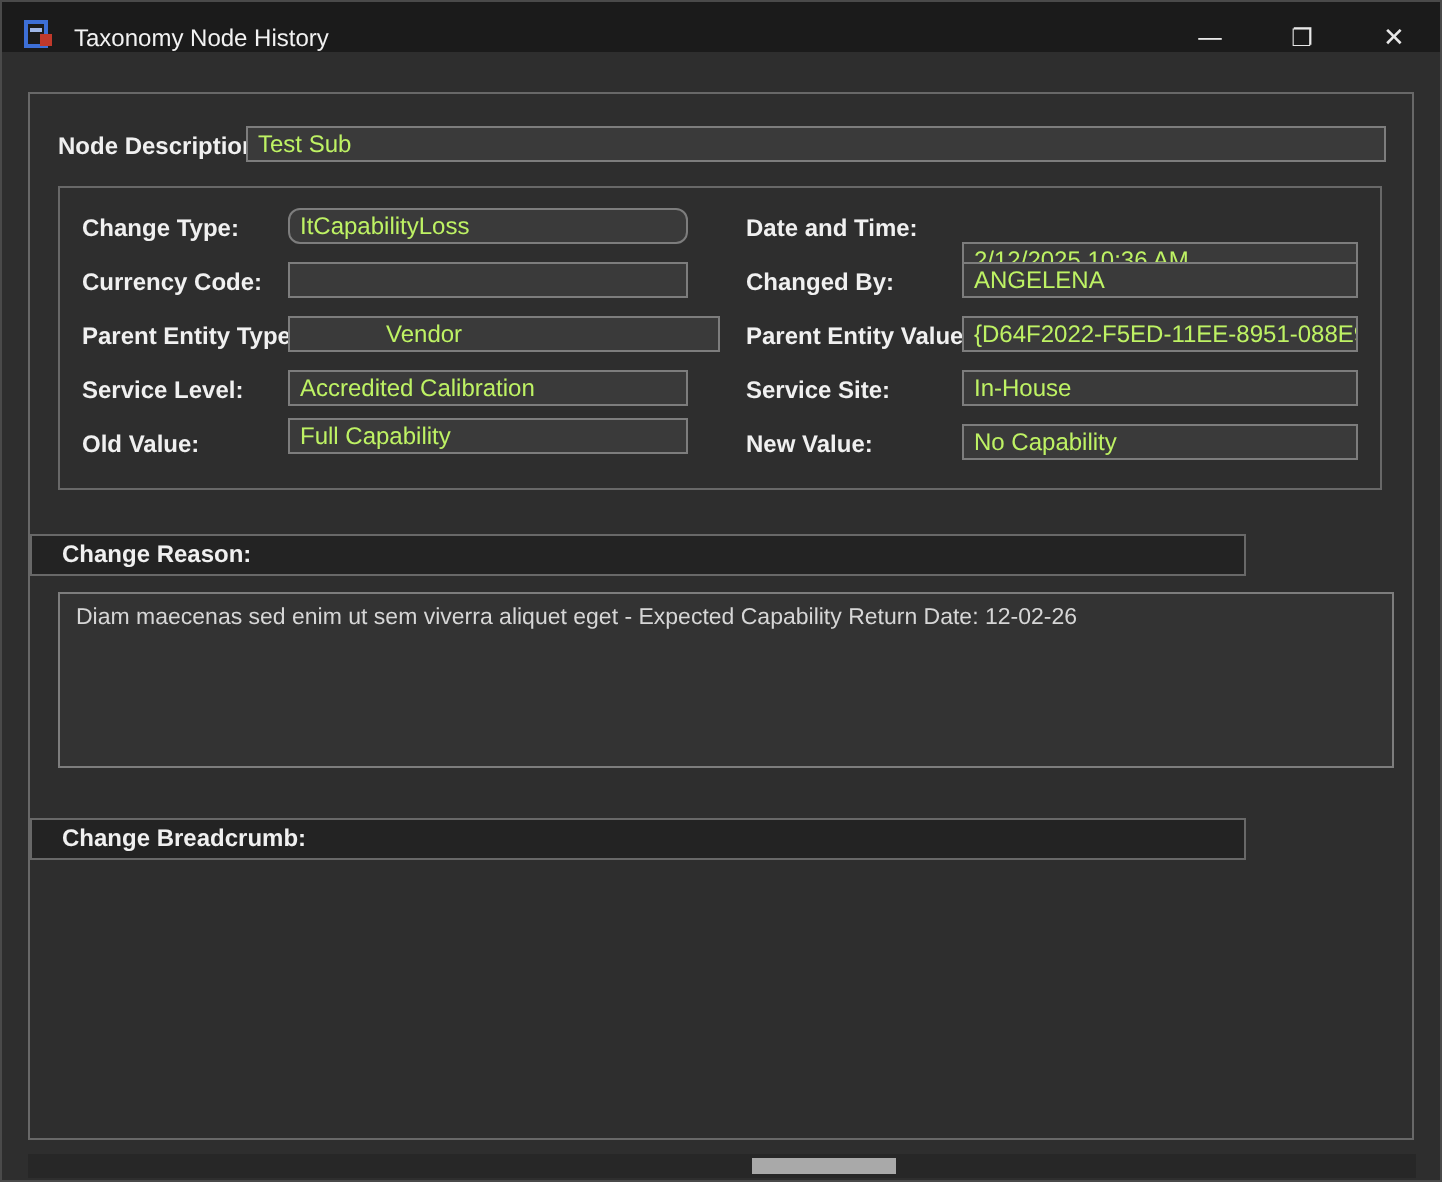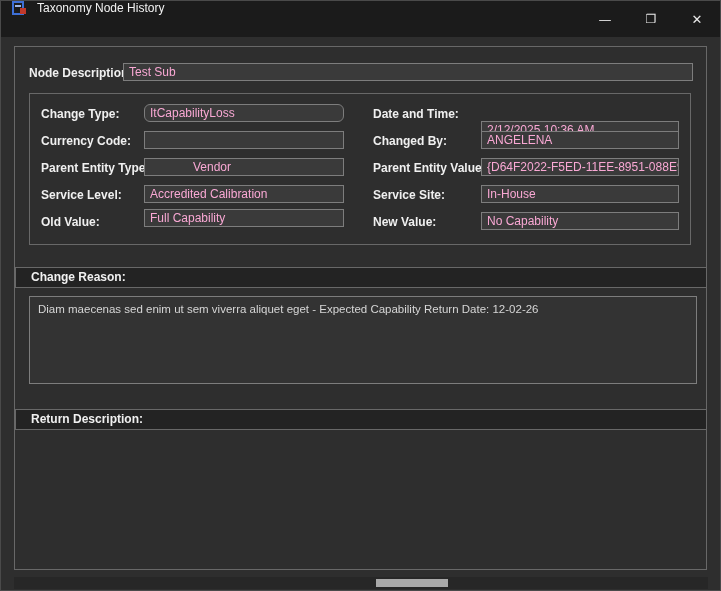--- a/index.html
+++ b/index.html
@@ -8,23 +8,23 @@
     width:721px; height:591px;
     background:#2e2e2e;
     border:1px solid #4a4a4a;
     box-sizing:border-box;
     font-family:"Liberation Sans", sans-serif;
     color:#e8e8e8;
     overflow:hidden;
   }
   
   .titlebar {
-    position:absolute; left:0; top:0; width:100%; height:36px;
+    position:absolute; left:0; top:0; width:100%; height:25px;
     background:#1b1b1b;
-    display:flex; align-items:flex-start;
+    display:flex; align-items:flex-end;
   }
   .app-icon { width:16px; height:16px; margin-left:11px; flex:0 0 auto; }
   .title-text {
     margin-left:9px; font-size:12px; color:#f2f2f2;
     white-space:nowrap;
   }
   .win-controls {
     position:absolute; right:0; top:0; height:36px; display:flex;
   }
   .win-btn {
@@ -36,30 +36,30 @@
   .win-btn.max { font-size:12px; }
   
   .content-panel {
     position:absolute; left:13px; top:45px; width:693px; height:524px;
     border:1px solid #686868; box-sizing:border-box;
   }
   .lbl { position:absolute; font-size:12px; font-weight:bold; color:#f0f0f0; white-space:nowrap; }
   .field {
     position:absolute; height:18px; box-sizing:border-box;
     background:#3a3a3a; border:1px solid #7d7d7d;
-    font-size:12px; color:#f9a8d4;
+    font-size:12px; color:#bef264;
     line-height:16px; padding:0 5px;
     white-space:nowrap; overflow:hidden;
   }
   .group-box {
     position:absolute; left:28px; top:92px; width:662px; height:152px;
     border:1px solid #686868; box-sizing:border-box;
   }
   .section-header {
-    position:absolute; left:14px; width:692px; height:21px;
+    position:absolute; left:14px; width:608px; height:21px;
     background:#232323; border:1px solid #686868; box-sizing:border-box;
     font-size:12px; font-weight:bold; color:#f0f0f0;
     line-height:19px; padding-left:15px;
   }
   .text-box {
     position:absolute; left:28px; width:668px;
     background:#333333; border:1px solid #7d7d7d; box-sizing:border-box;
     font-size:11.5px; color:#d6d6d6;
     padding:6px 8px; line-height:13px;
   }
@@ -97,21 +97,21 @@
   <div class="lbl" style="left:28px; top:65px;">Node Description:</div>
   <div class="field" style="left:122px; top:62px; width:570px;">Test Sub</div>
 
   <div class="group-box"></div>
 
   <div class="lbl" style="left:40px; top:106px;">Change Type:</div>
   <div class="field" style="left:143px; top:103px; width:200px;border-radius:6px;">ItCapabilityLoss</div>
   <div class="lbl" style="left:40px; top:133px;">Currency Code:</div>
   <div class="field" style="left:143px; top:130px; width:200px;"></div>
   <div class="lbl" style="left:40px; top:160px;">Parent Entity Type:</div>
-  <div class="field" style="left:143px; top:157px; width:200px;padding-left:48px;">Vendor</div>
+  <div class="field" style="left:143px; top:157px; width:216px;padding-left:48px;">Vendor</div>
   <div class="lbl" style="left:40px; top:187px;">Service Level:</div>
   <div class="field" style="left:143px; top:184px; width:200px;">Accredited Calibration</div>
   <div class="lbl" style="left:40px; top:214px;">Old Value:</div>
   <div class="field" style="left:143px; top:208px; width:200px;">Full Capability</div>
 
   <div class="lbl" style="left:372px; top:106px;">Date and Time:</div>
   <div class="field" style="left:480px; top:120px; width:198px;">2/12/2025 10:36 AM</div>
   <div class="lbl" style="left:372px; top:133px;">Changed By:</div>
   <div class="field" style="left:480px; top:130px; width:198px;">ANGELENA</div>
   <div class="lbl" style="left:372px; top:160px;">Parent Entity Value:</div>
@@ -119,19 +119,19 @@
   <div class="lbl" style="left:372px; top:187px;">Service Site:</div>
   <div class="field" style="left:480px; top:184px; width:198px;">In-House</div>
   <div class="lbl" style="left:372px; top:214px;">New Value:</div>
   <div class="field" style="left:480px; top:211px; width:198px;">No Capability</div>
 
   <div class="section-header" style="top:266px;">Change Reason:</div>
   <div class="text-box" style="top:295px; height:88px;">
     <div>Diam maecenas sed enim ut sem viverra aliquet eget - Expected Capability Return Date: 12-02-26</div>
   </div>
 
-  <div class="section-header" style="top:408px;">Return Description:</div>
+  <div class="section-header" style="top:408px;">Change Breadcrumb:</div>
 
   <div class="hscroll-track">
     <div class="hscroll-thumb"></div>
   </div>
 
 </div>
 
 </body></html>

